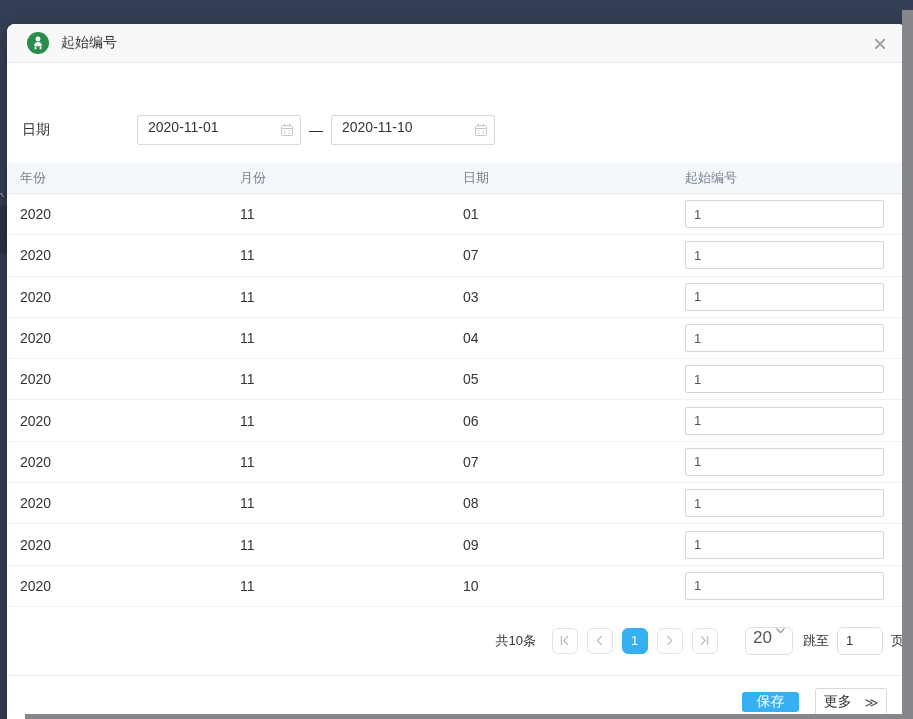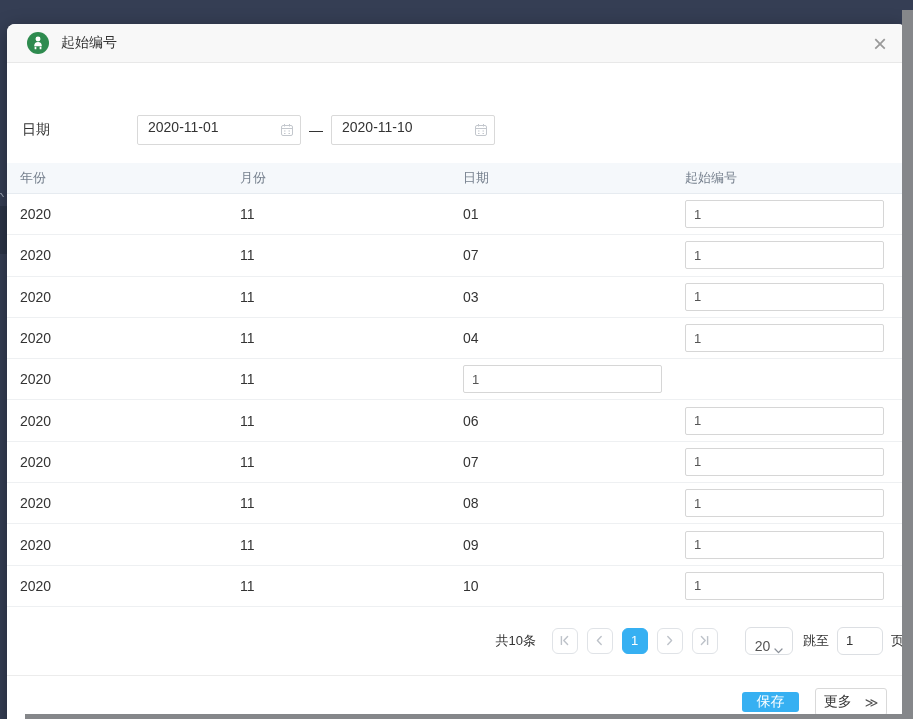--- a/index.html
+++ b/index.html
@@ -104,22 +104,22 @@
     display:flex; align-items:center; justify-content:center;
     cursor:pointer;
   }
   .pg-btn.active {
     background:#36b0f2; border-color:#36b0f2;
     color:#fff; font-size:13px;
   }
   .page-size-select {
     width:48px; height:28px; margin-left:23px;
     border:1px solid #dcdfe3; border-radius:6px; background:#fff;
-    display:flex; align-items:flex-end; justify-content:center;
-    gap:4px; font-size:14px; color:#555; cursor:pointer;
+    display:flex; align-items:flex-start; justify-content:center;
+    gap:4px; font-size:17px; color:#555; cursor:pointer;
   }
   .jump-label { margin-left:10px; font-size:13px; }
   .jump-input {
     width:46px; height:28px; margin:0 8px;
     border:1px solid #dcdfe3; border-radius:6px;
     padding:0 8px; font-size:13px; color:#333;
     font-family:"Liberation Sans", sans-serif;
     outline:none; text-align:left;
   }
   .page-unit { font-size:13px; }
@@ -237,20 +237,21 @@
       <span>11</span>
       <span>04</span>
       <span>
         <input class="num-input" type="text" value="1" style="">
       </span>
     </div>
 
     <div class="trow grid-cols">
       <span>2020</span>
       <span>11</span>
+      <span>05</span>
       <span>
         <input class="num-input" type="text" value="1" style="">
       </span>
     </div>
 
     <div class="trow grid-cols">
       <span>2020</span>
       <span>11</span>
       <span>06</span>
       <span>

